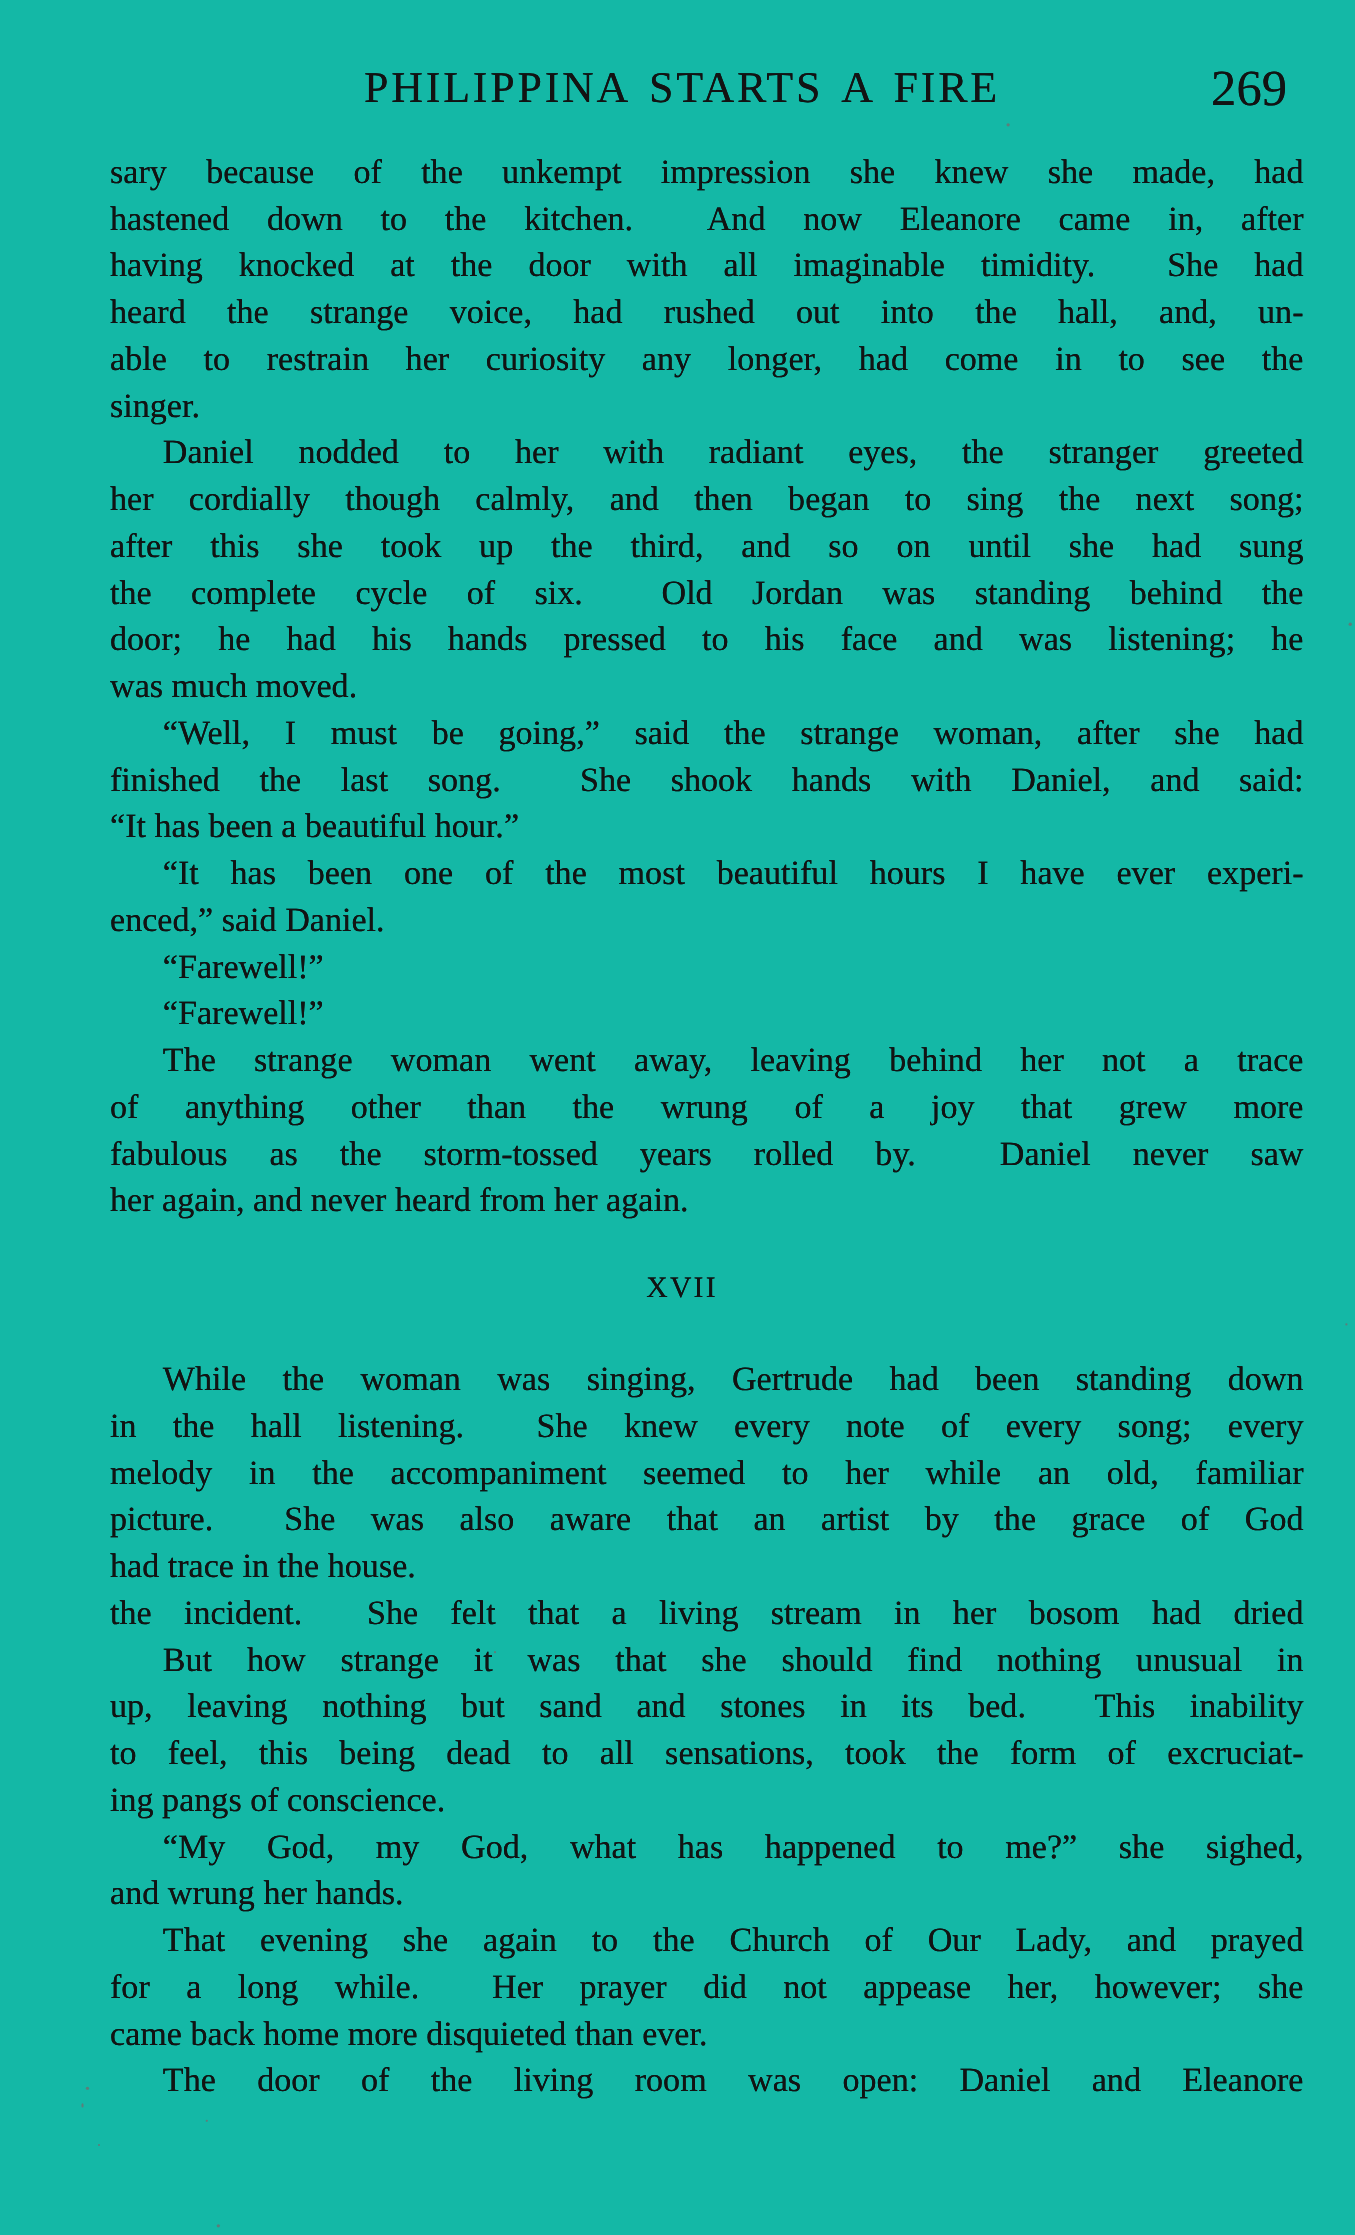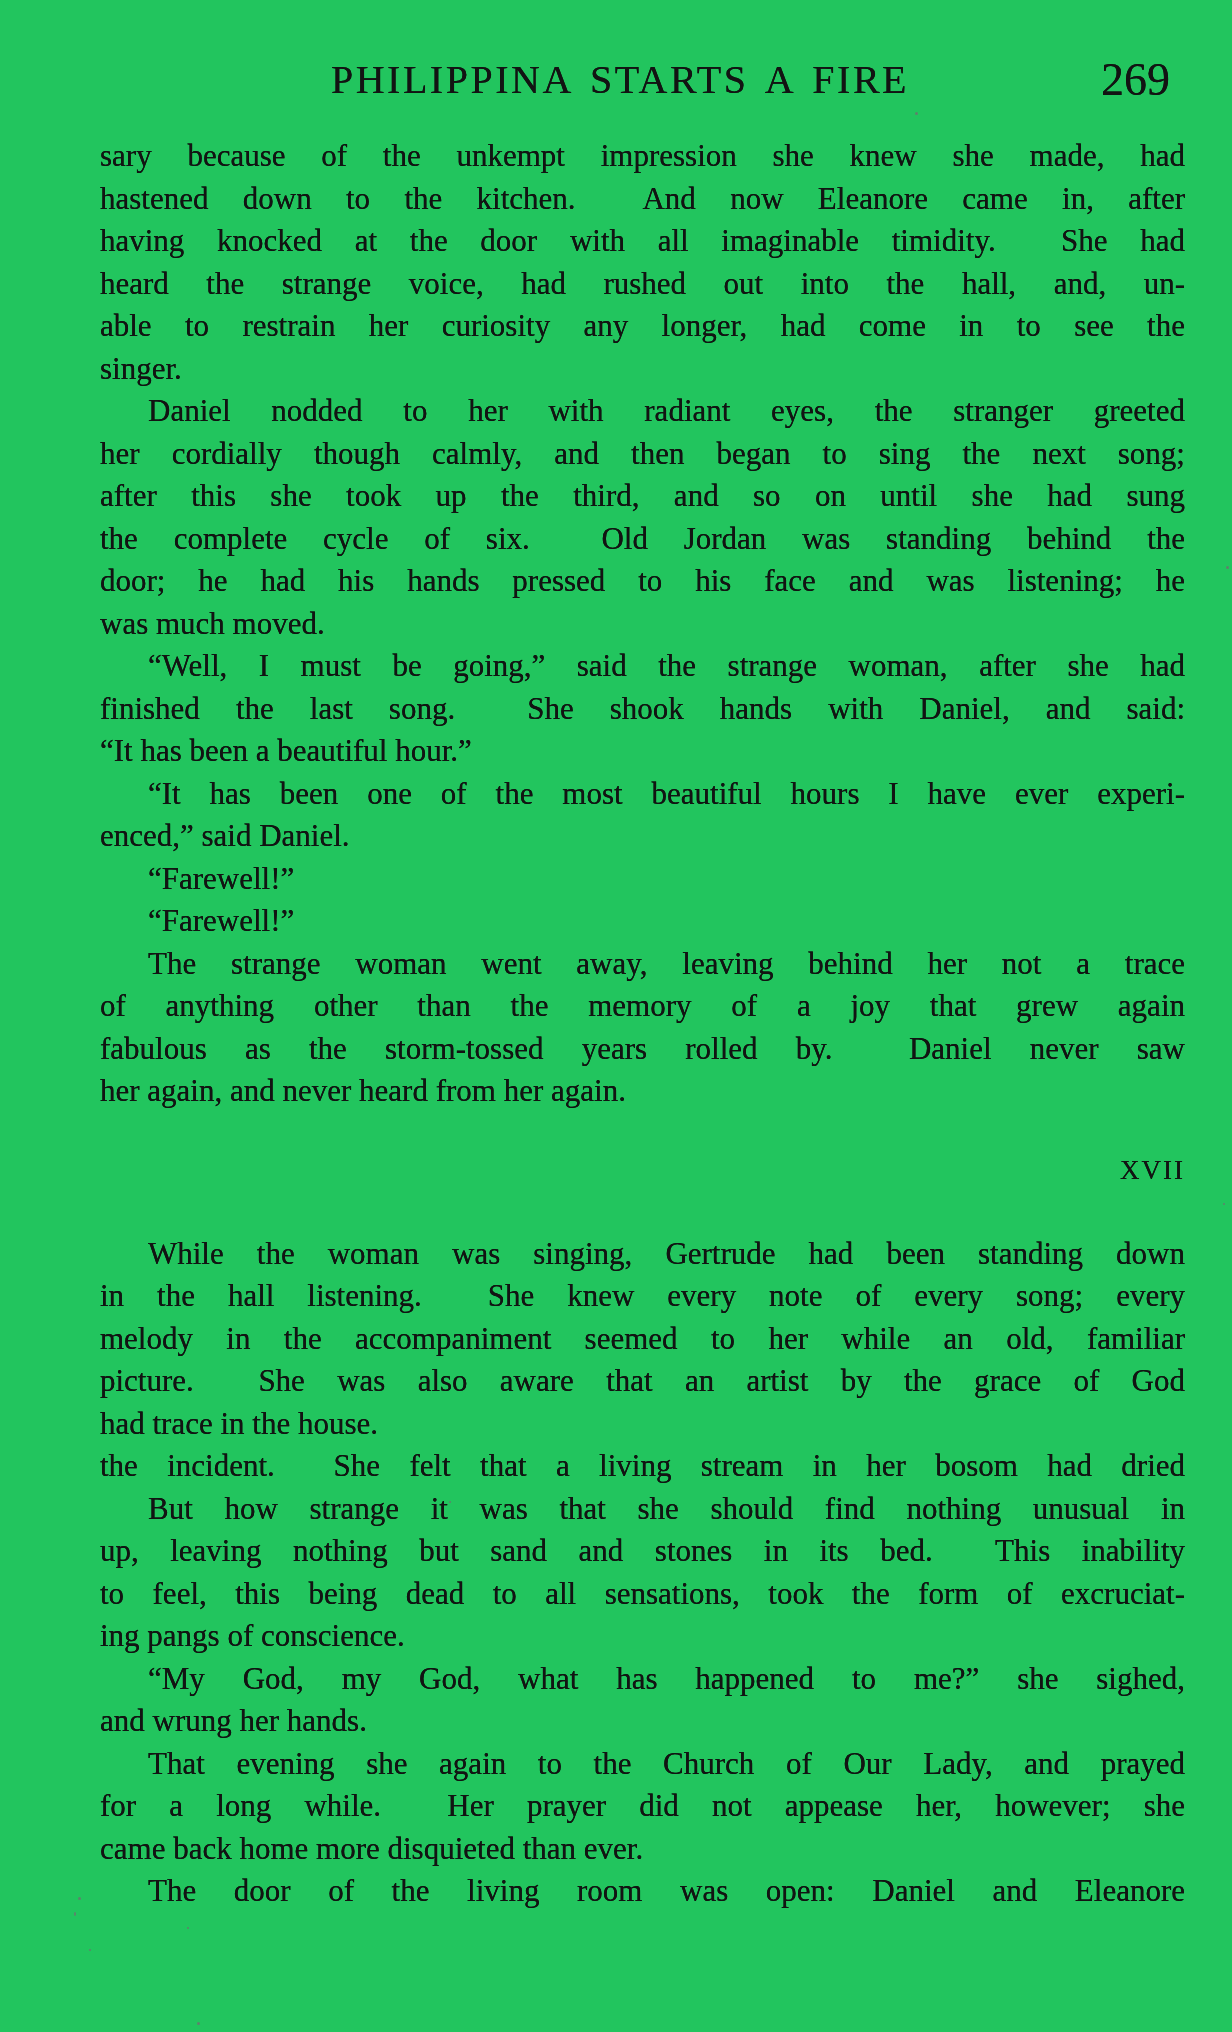--- a/index.html
+++ b/index.html
@@ -1,20 +1,20 @@
 <!DOCTYPE html>
 <html><head>
 <meta charset="utf-8">
 <style>
   html, body { margin: 0; padding: 0; background: #ffffff; }
   .page {
     position: relative;
     width: 1232px;
     height: 2032px;
-    background: #22c55e;
+    background: #14b8a6;
     overflow: hidden;
     font-family: "Liberation Serif", "DejaVu Serif", serif;
     color: #131313;
   }
   .text-column {
     position: absolute;
     left: 55px;
     top: 0;
     width: 1130px;
   }
@@ -37,21 +37,21 @@
     right: 15px;
     top: 0;
     font-size: 46px;
     line-height: 48px;
     text-shadow: 0 0 0.6px rgba(0,0,0,0.85);
   }
   .block { width: 1130px; }
   .block-pre { margin-top: 31px; }
   .section-heading {
     margin-top: 42px;
-    text-align: right;
+    text-align: center;
     font-size: 27px;
     letter-spacing: 2px;
     line-height: 30px;
     text-shadow: 0 0 0.5px rgba(0,0,0,0.85);
   }
   .block-post { margin-top: 48px; }
   .paragraph { margin: 0; }
   .line {
     font-size: 31px;
     line-height: 42.5px;
@@ -108,21 +108,21 @@
           <div class="line end">enced,” said Daniel.</div>
         </div>
         <div class="paragraph">
           <div class="line indent end">“Farewell!”</div>
         </div>
         <div class="paragraph">
           <div class="line indent end">“Farewell!”</div>
         </div>
         <div class="paragraph">
           <div class="line indent">The strange woman went away, leaving behind her not a trace</div>
-          <div class="line">of anything other than the memory of a joy that grew again</div>
+          <div class="line">of anything other than the wrung of a joy that grew more</div>
           <div class="line">fabulous as the storm-tossed years rolled by.&nbsp; Daniel never saw</div>
           <div class="line end">her again, and never heard from her again.</div>
         </div>
       </section>
 
     <div class="section-heading">XVII</div>
 
     <section id="post-block" class="block block-post">
         <div class="paragraph">
           <div class="line indent">While the woman was singing, Gertrude had been standing down</div>

